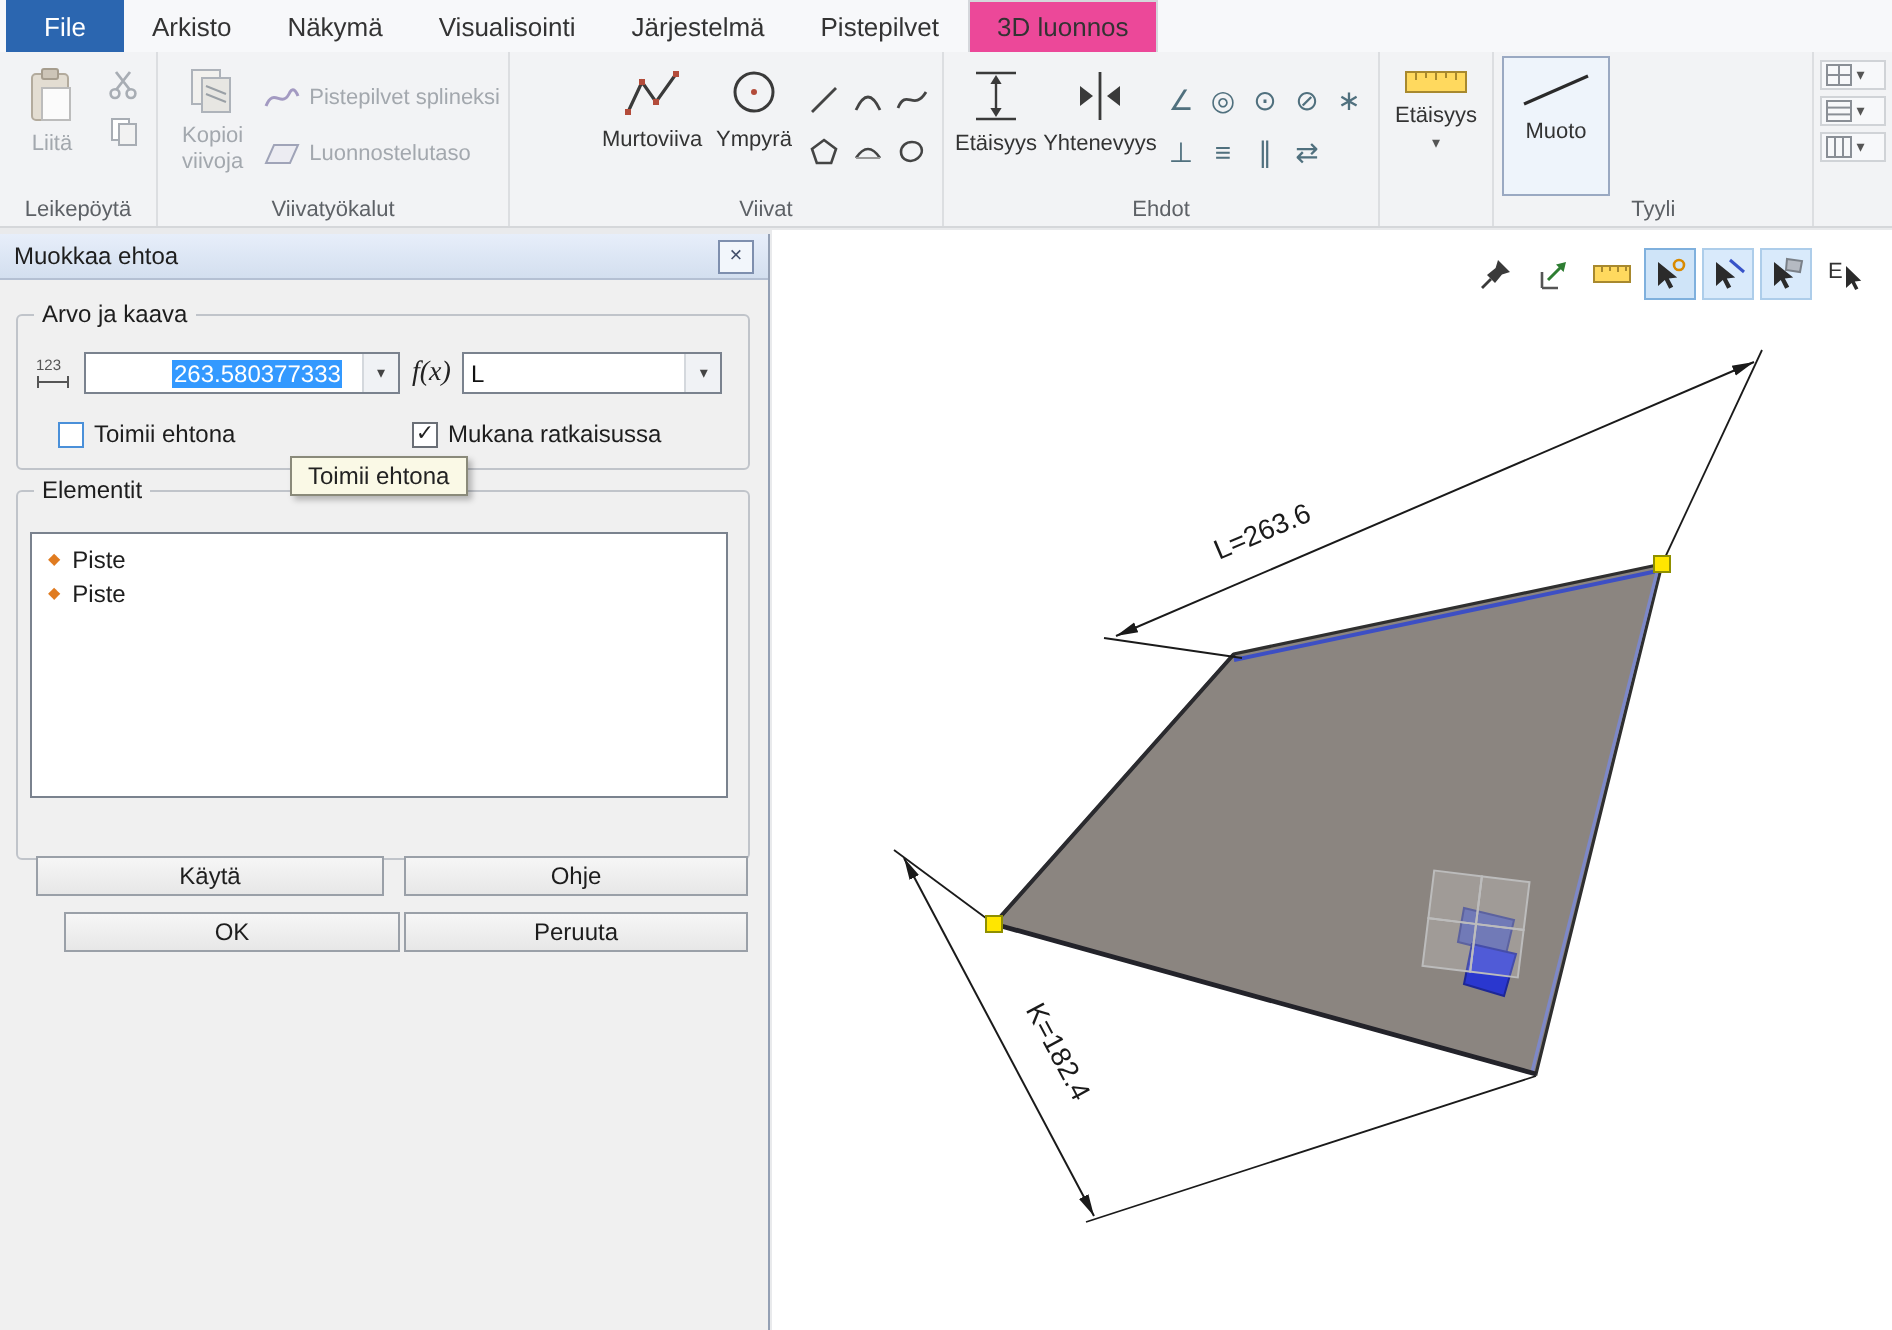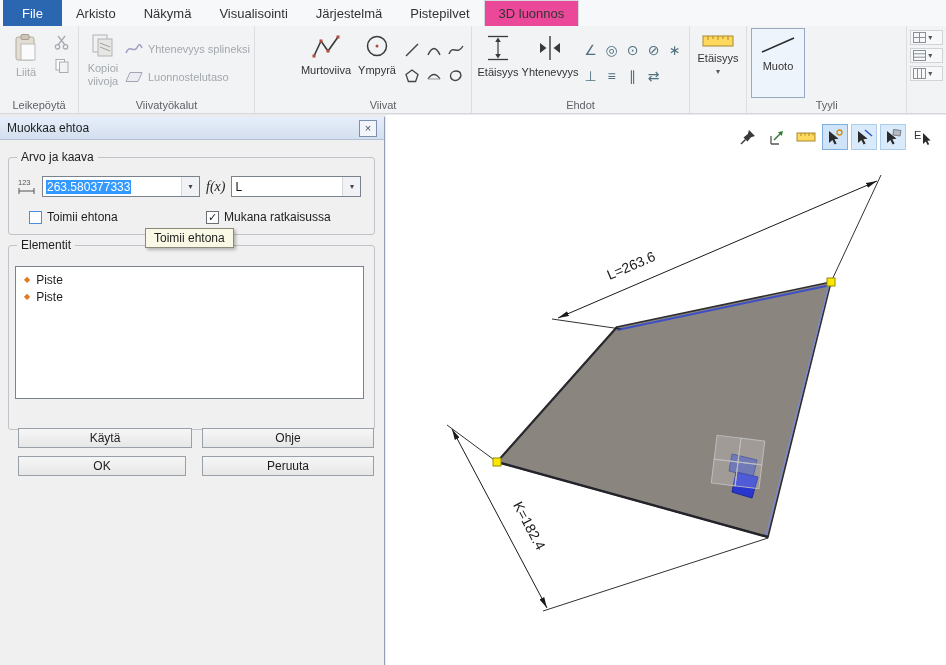--- a/index.html
+++ b/index.html
@@ -126,21 +126,21 @@
         </span>
         <span class="lbl">Kopioi viivoja</span>
       </div>
       <div class="rrows">
         <div class="rrow">
           <span>
             <svg width="18" height="14" viewBox="0 0 18 14">
                   <path d="M1 11 C5 1 9 13 13 4 C15 0.5 17 6 17 6" stroke="#a39ac2" fill="none" stroke-width="1.5"></path>
                 </svg>
           </span>
-          <span>Yhtenevyys splineksi</span>
+          <span>Pistepilvet splineksi</span>
         </div>
         <div class="rrow">
           <span>
             <svg width="18" height="12" viewBox="0 0 18 12">
                   <polygon points="5,1.5 17,1.5 13,10.5 1,10.5" fill="#ececf2" stroke="#a0a4b8"></polygon>
                 </svg>
           </span>
           <span>Luonnostelutaso</span>
         </div>
       </div>
@@ -323,21 +323,21 @@
 
     <div class="groupbox" style="left:8px;top:40px;width:367px;height:78px;">
       <span class="groupbox-label">Arvo ja kaava</span>
       <div class="vg-row">
         <span>
           <svg width="20" height="20" viewBox="0 0 20 20">
                 <text x="1" y="8" font-size="7.5" fill="#555" font-family="Liberation Sans, sans-serif">123</text>
                 <path d="M2 14 h15 M2 11 v6 M17 11 v6" stroke="#555" fill="none"></path>
               </svg>
         </span>
-        <div class="combo" style="width:158px;">
+        <div class="combo" style="width:158px;padding-left:40px;">
           <span class="combo-text">
                 <span class="sel">263.580377333</span>
               </span>
           <span class="combo-arrow">▾</span>
         </div>
         <span class="fx">f(x)</span>
         <div class="combo" style="width:130px;">
           <span class="combo-text">L</span>
           <span class="combo-arrow">▾</span>
         </div>
@@ -363,21 +363,21 @@
         </div>
         <div class="listitem">
           <span class="diamond">◆</span>
           <span>Piste</span>
         </div>
       </div>
     </div>
 
     <div class="btn" style="left:18px;top:311px;width:174px;">Käytä</div>
     <div class="btn" style="left:202px;top:311px;width:172px;">Ohje</div>
-    <div class="btn" style="left:18px;top:339px;width:168px;">OK</div>
+    <div class="btn" style="left:32px;top:339px;width:168px;">OK</div>
     <div class="btn" style="left:202px;top:339px;width:172px;">Peruuta</div>
   </div>
 
   <div class="canvas">
     <svg width="560" height="550" viewBox="0 0 560 550">
       <defs>
         <marker id="dimarrow" viewBox="0 0 10 6" refX="10" refY="3" markerWidth="11" markerHeight="7" orient="auto-start-reverse" markerUnits="userSpaceOnUse">
           <path d="M0,0.6 L10,3 L0,5.4 Z" fill="#1a1a1a"></path>
         </marker>
       </defs>

